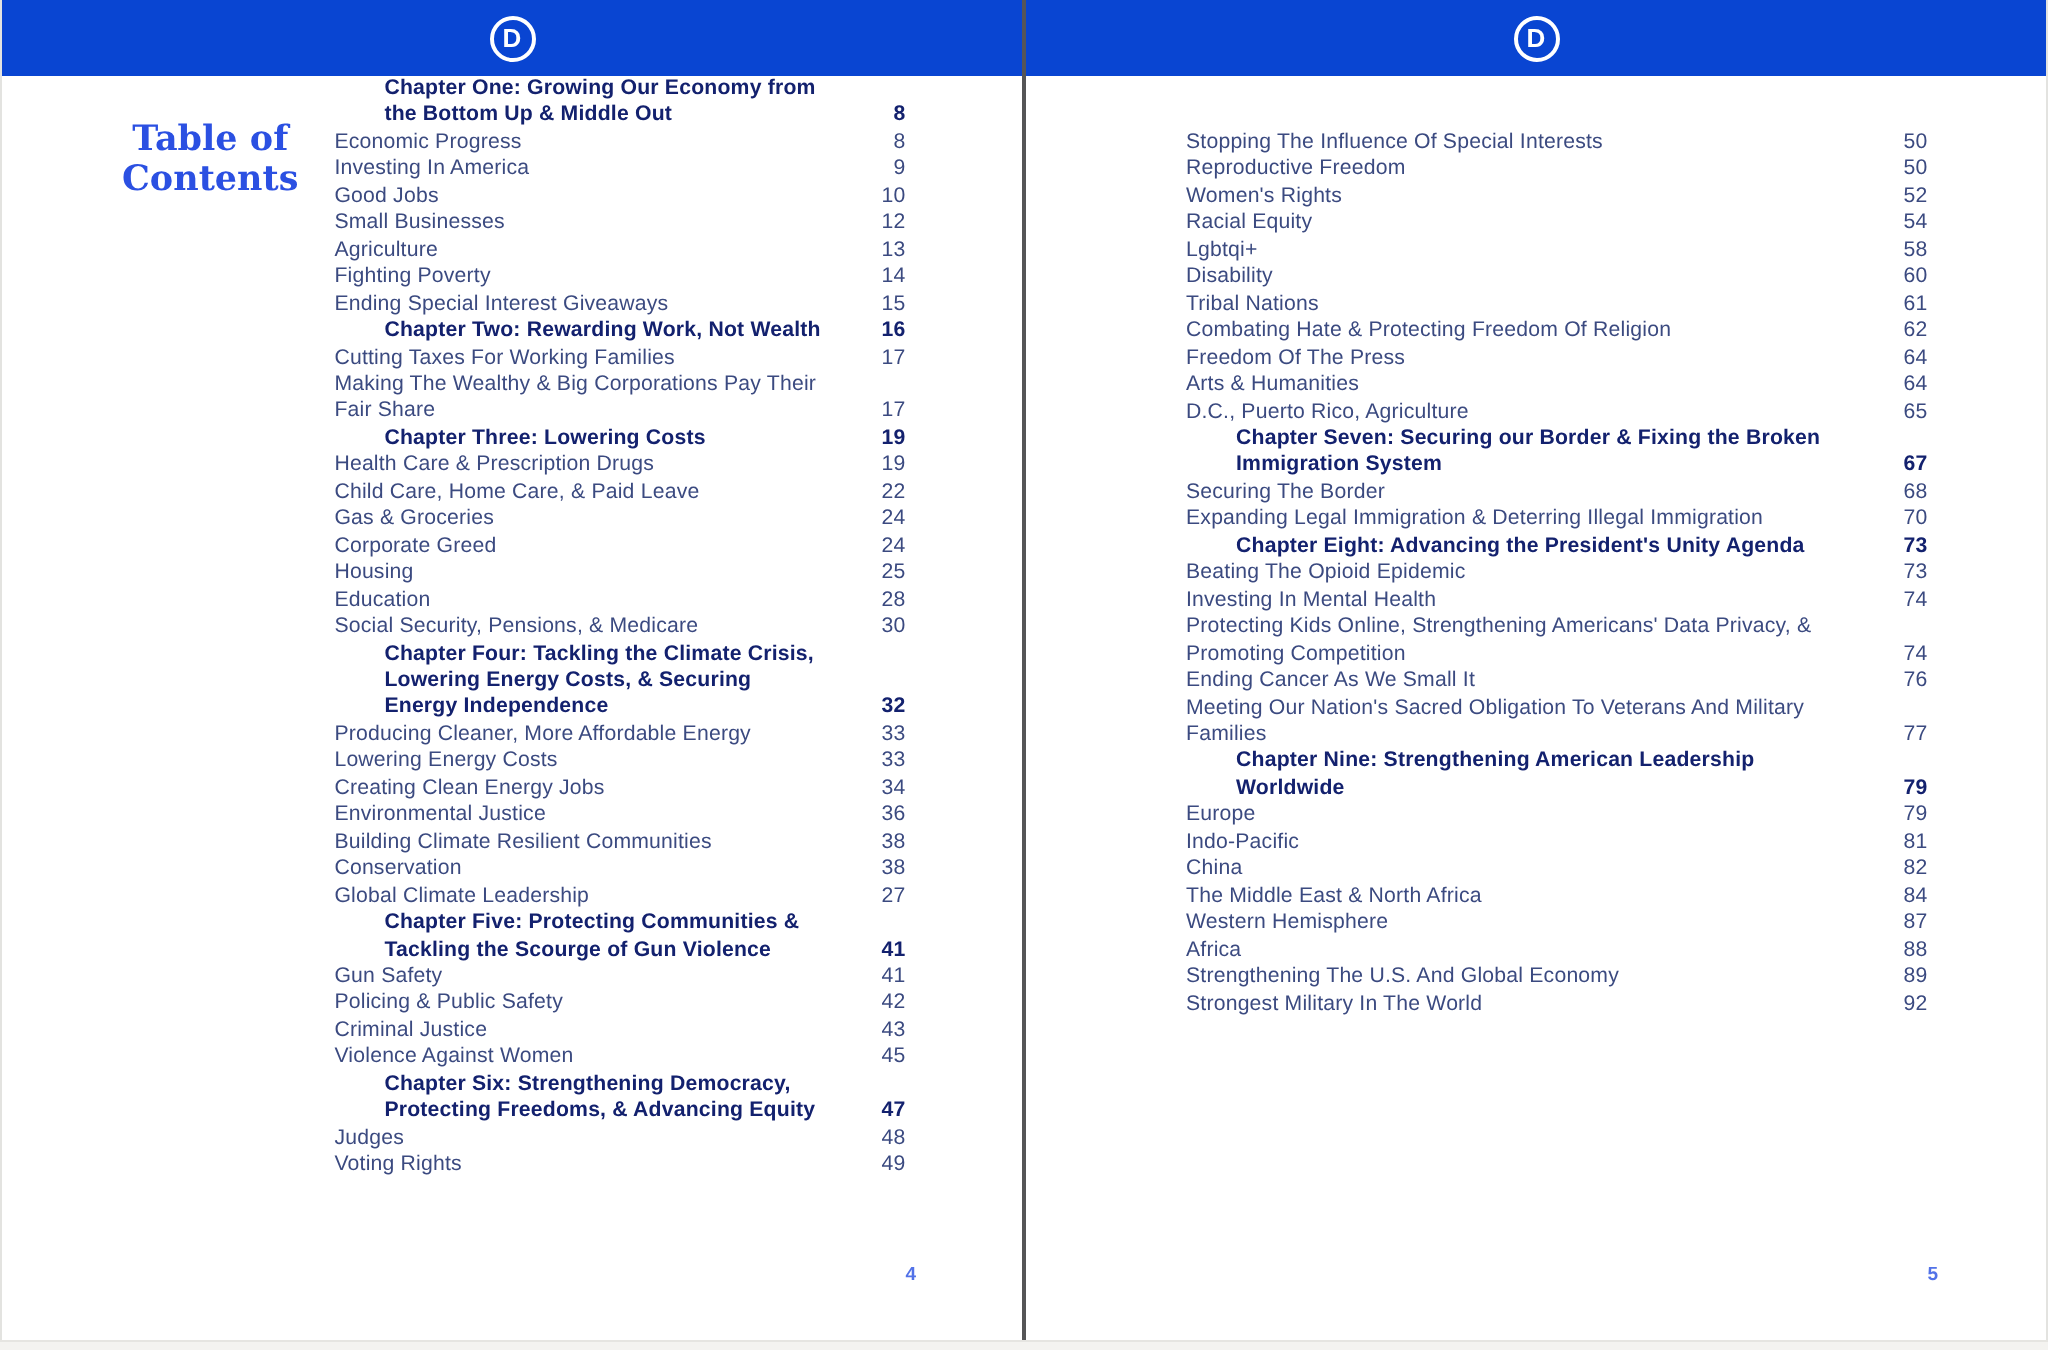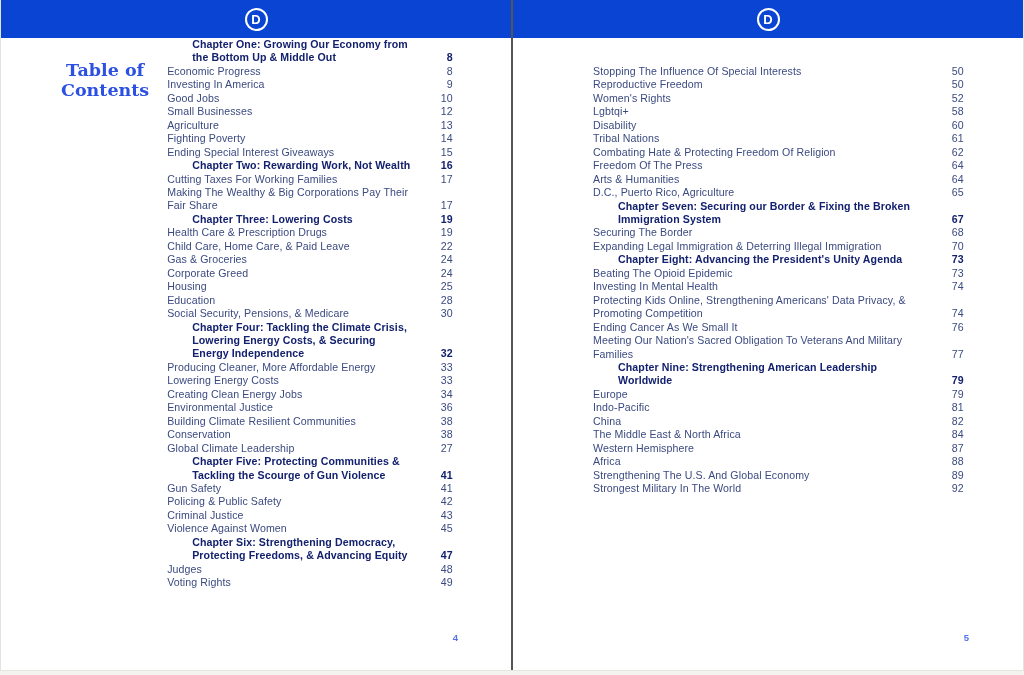--- a/index.html
+++ b/index.html
@@ -282,20 +282,24 @@
           </div>
           <div class="toc-row sub">
             <span class="label">Reproductive Freedom</span>
             <span class="pagenum">50</span>
           </div>
           <div class="toc-row sub">
             <span class="label">Women's Rights</span>
             <span class="pagenum">52</span>
           </div>
           <div class="toc-row sub">
+            <span class="label">Racial Equity</span>
+            <span class="pagenum">54</span>
+          </div>
+          <div class="toc-row sub">
             <span class="label">Lgbtqi+</span>
             <span class="pagenum">58</span>
           </div>
           <div class="toc-row sub">
             <span class="label">Disability</span>
             <span class="pagenum">60</span>
           </div>
           <div class="toc-row sub">
             <span class="label">Tribal Nations</span>
             <span class="pagenum">61</span>

